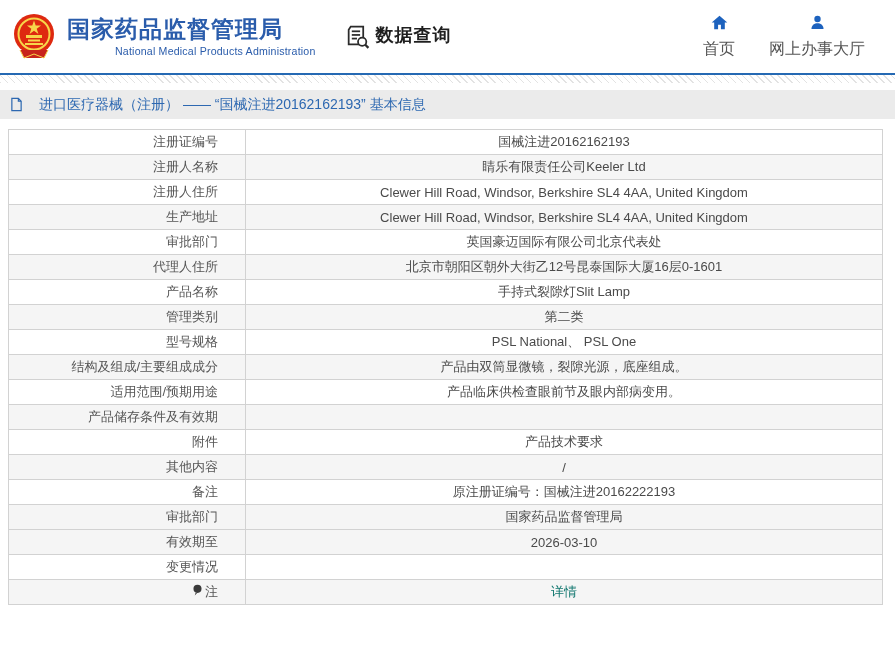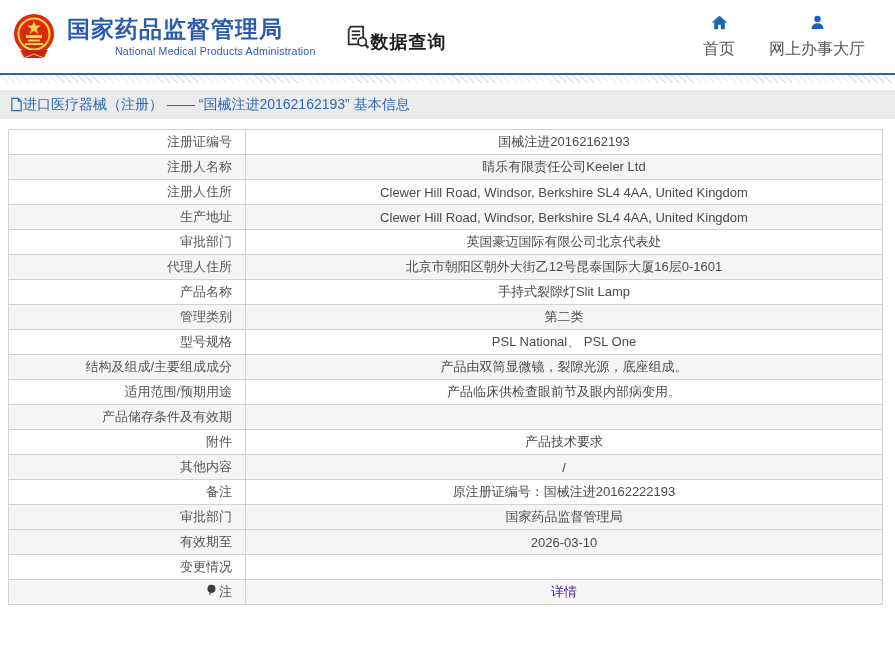--- a/index.html
+++ b/index.html
@@ -5,44 +5,44 @@
   * { margin:0; padding:0; box-sizing:border-box; }
   html,body { width:895px; height:651px; background:#fff;
     font-family:"Liberation Sans","DejaVu Sans",sans-serif; color:#333; overflow:hidden; }
 
   
   .header { height:73px; display:flex; align-items:center; padding:0 16px 0 10px; background:#fff; }
   .logo-block { display:flex; align-items:center; gap:9px; }
   .emblem { width:48px; height:50px; flex:0 0 auto; }
   .title-cn { font-size:23px; font-weight:bold; color:#2a5cab; letter-spacing:1px; line-height:1.15; }
   .title-en { font-size:10.6px; color:#2a5cab; margin-top:2px; letter-spacing:.2px;margin-left:48px; }
-  .query-block { display:flex; align-items:flex-end; margin-left:28px; margin-top:4px; }
+  .query-block { display:flex; align-items:flex-start; gap:5px; margin-left:28px; margin-top:4px; }
   .query-label { font-size:18px; color:#1f1f1f; font-weight:600; letter-spacing:1px; }
   .top-nav { margin-left:auto; display:flex; gap:34px; padding-right:14px; }
   .nav-item { display:flex; flex-direction:column; align-items:center; gap:4px; cursor:pointer; }
   .nav-item .nav-label { font-size:16px; color:#555; }
   .blue-rule { height:2px; background:#2569b3; }
   .hatch-band { height:8px;
     background:repeating-linear-gradient(45deg,#e3e3e3 0 1px,transparent 1px 5px); }
 
   
   .crumb-bar { margin-top:7px; height:29px; background:#ebebeb; display:flex; align-items:center;
-    padding-left:10px; gap:0; }
+    padding-left:10px; gap:16px; }
   .crumb-text { font-size:14px; color:#2d68b1; }
 
   
   .table-wrap { margin:10px 8px 0 8px; }
   table.info { width:875px; border-collapse:collapse; table-layout:fixed; }
-  table.info td { border:1px solid #d2d2d2; height:25px; font-size:13px; padding:2px 13px; }
+  table.info td { border:1px solid #d2d2d2; height:25px; font-size:13px; padding:2px 27px; }
   td.label-cell { width:237px; text-align:right; color:#555; background:transparent;
     padding-right:14px; white-space:nowrap; }
   td.value-cell { text-align:center; color:#4a4a4a; overflow:hidden; white-space:nowrap; }
   tr.odd  { background:#ffffff; }
   tr.even { background:#f5f5f5; }
-  td.value-cell a { color:#4c1d95; text-decoration:none; cursor:pointer; }
+  td.value-cell a { color:#0f766e; text-decoration:none; cursor:pointer; }
   .pin-icon { display:inline-block; vertical-align:-1px; margin-right:2px; }
 </style>
 </head>
 <body>
 
 <div class="header">
   <div class="logo-block">
     <span class="emblem">
       <svg viewBox="0 0 48 50" width="48" height="50">
         <circle cx="24" cy="22" r="20" fill="#de2910"></circle>

